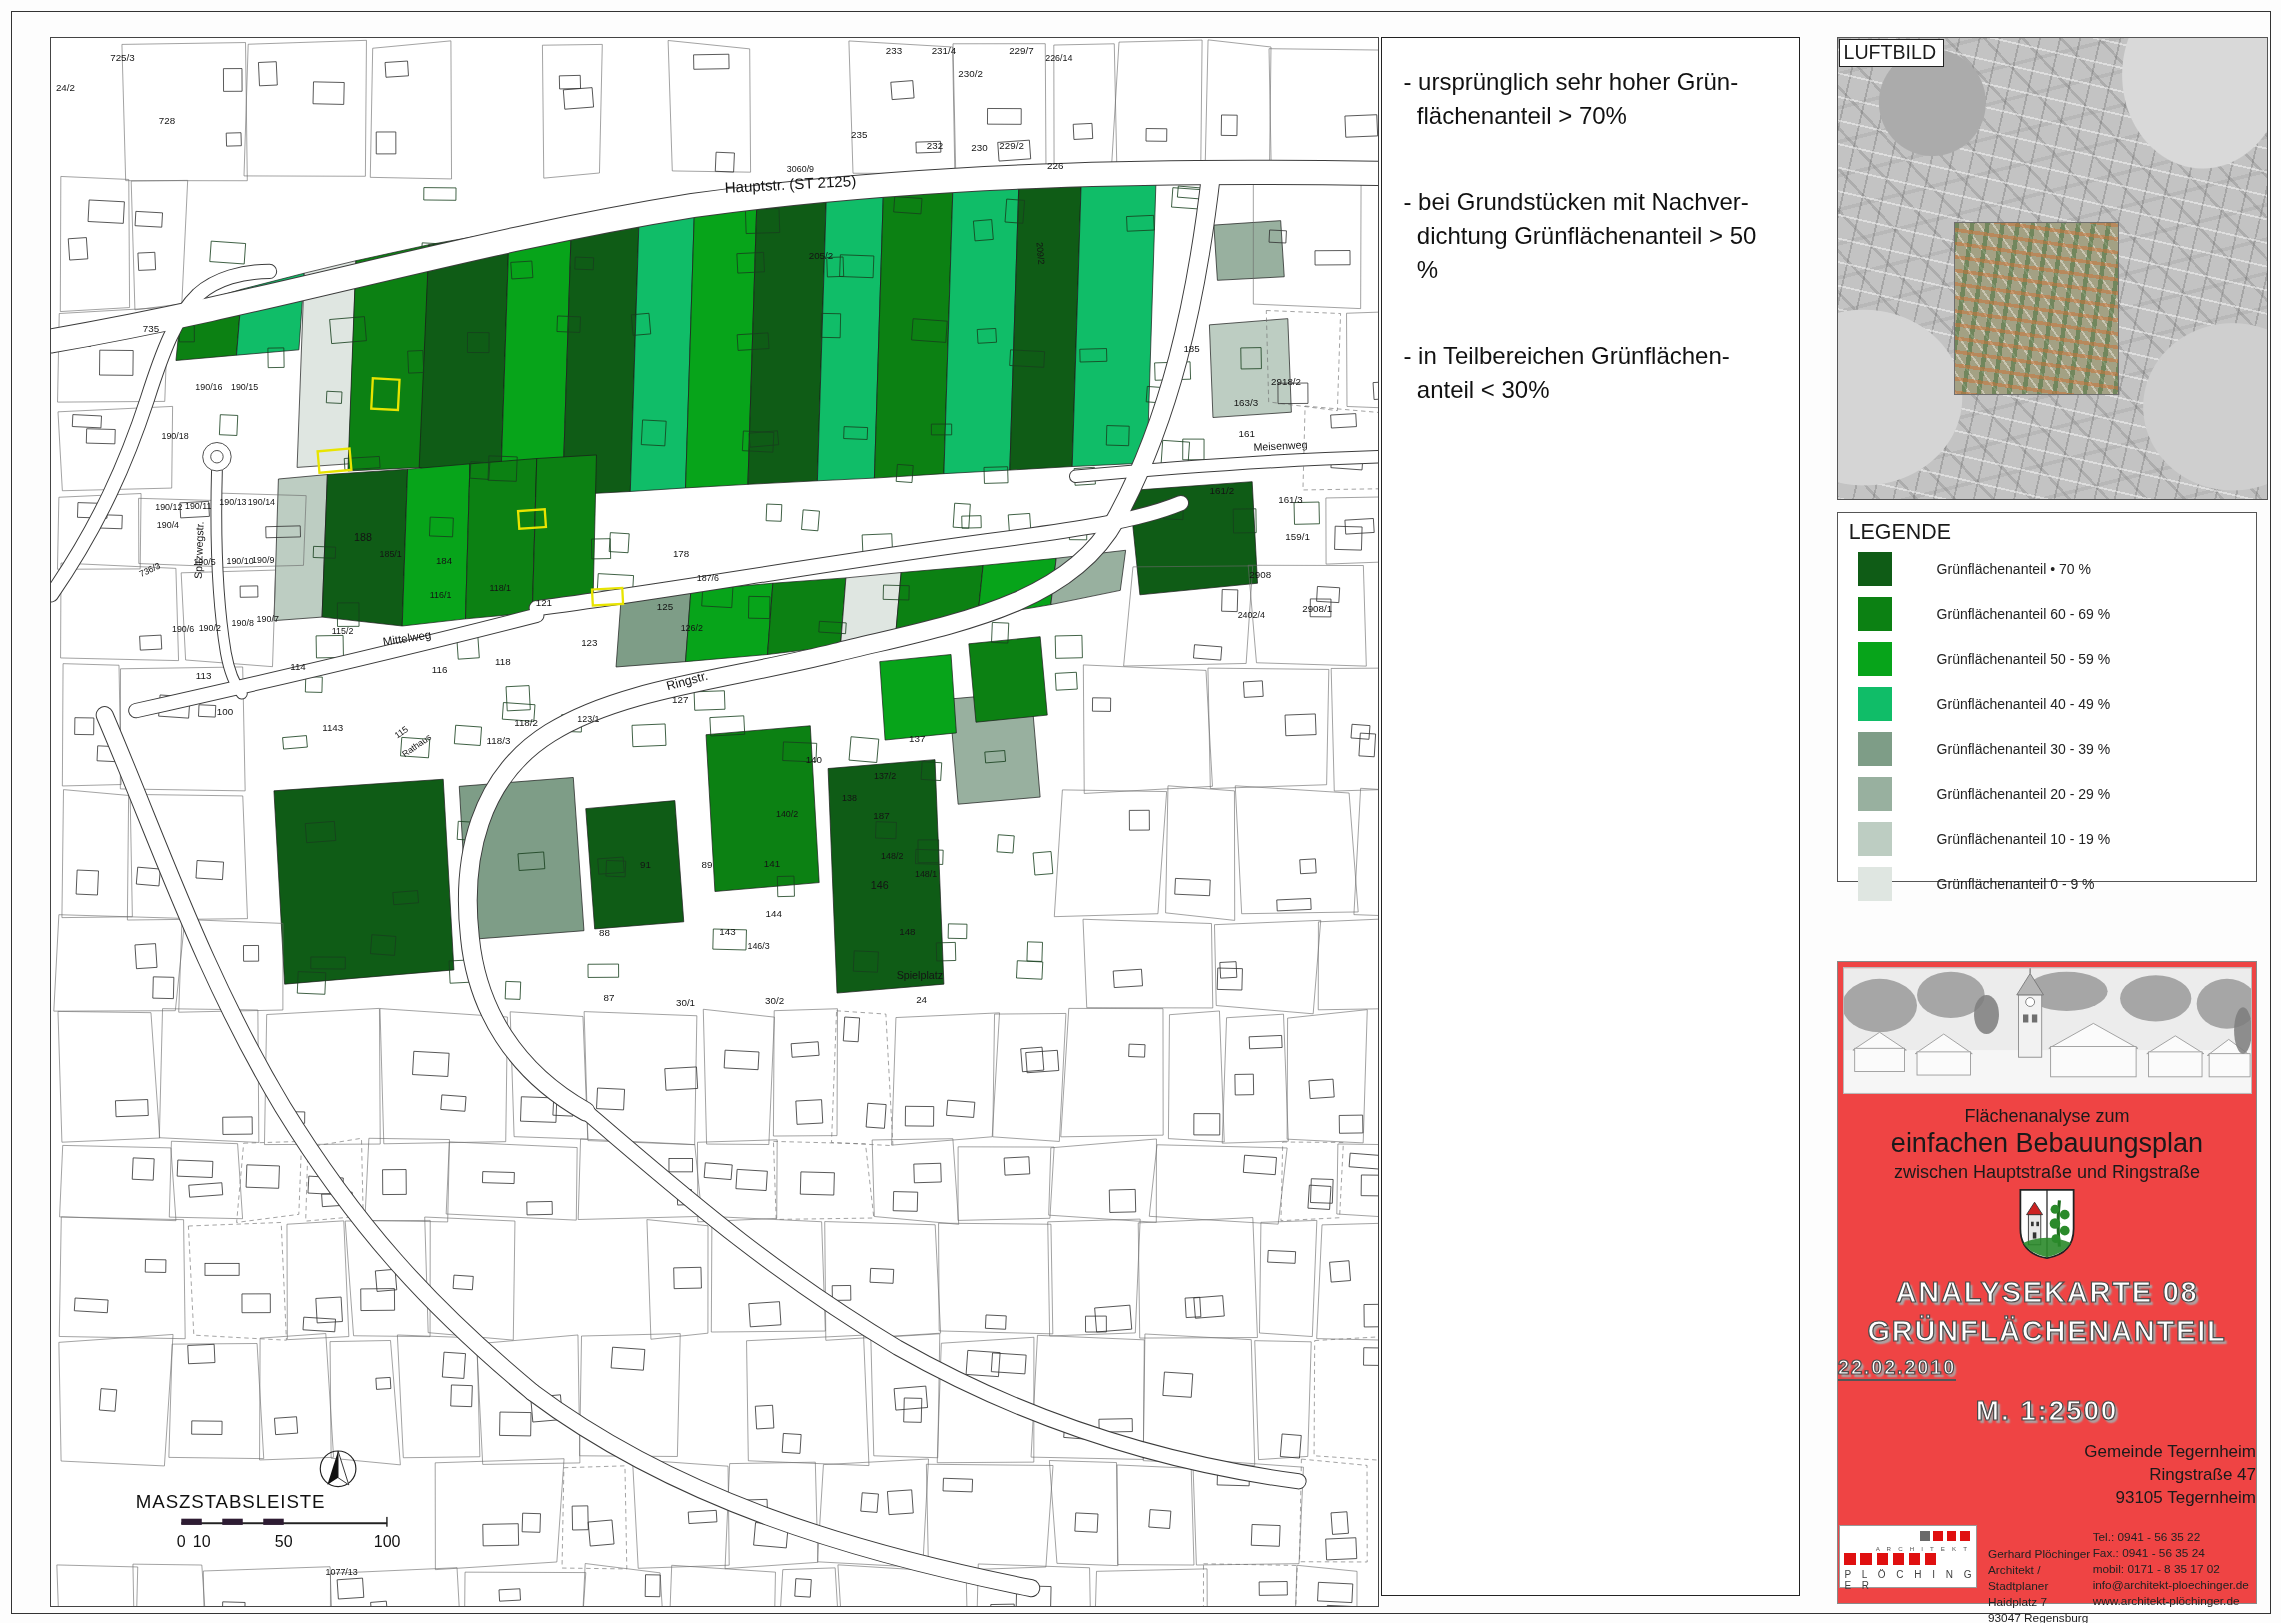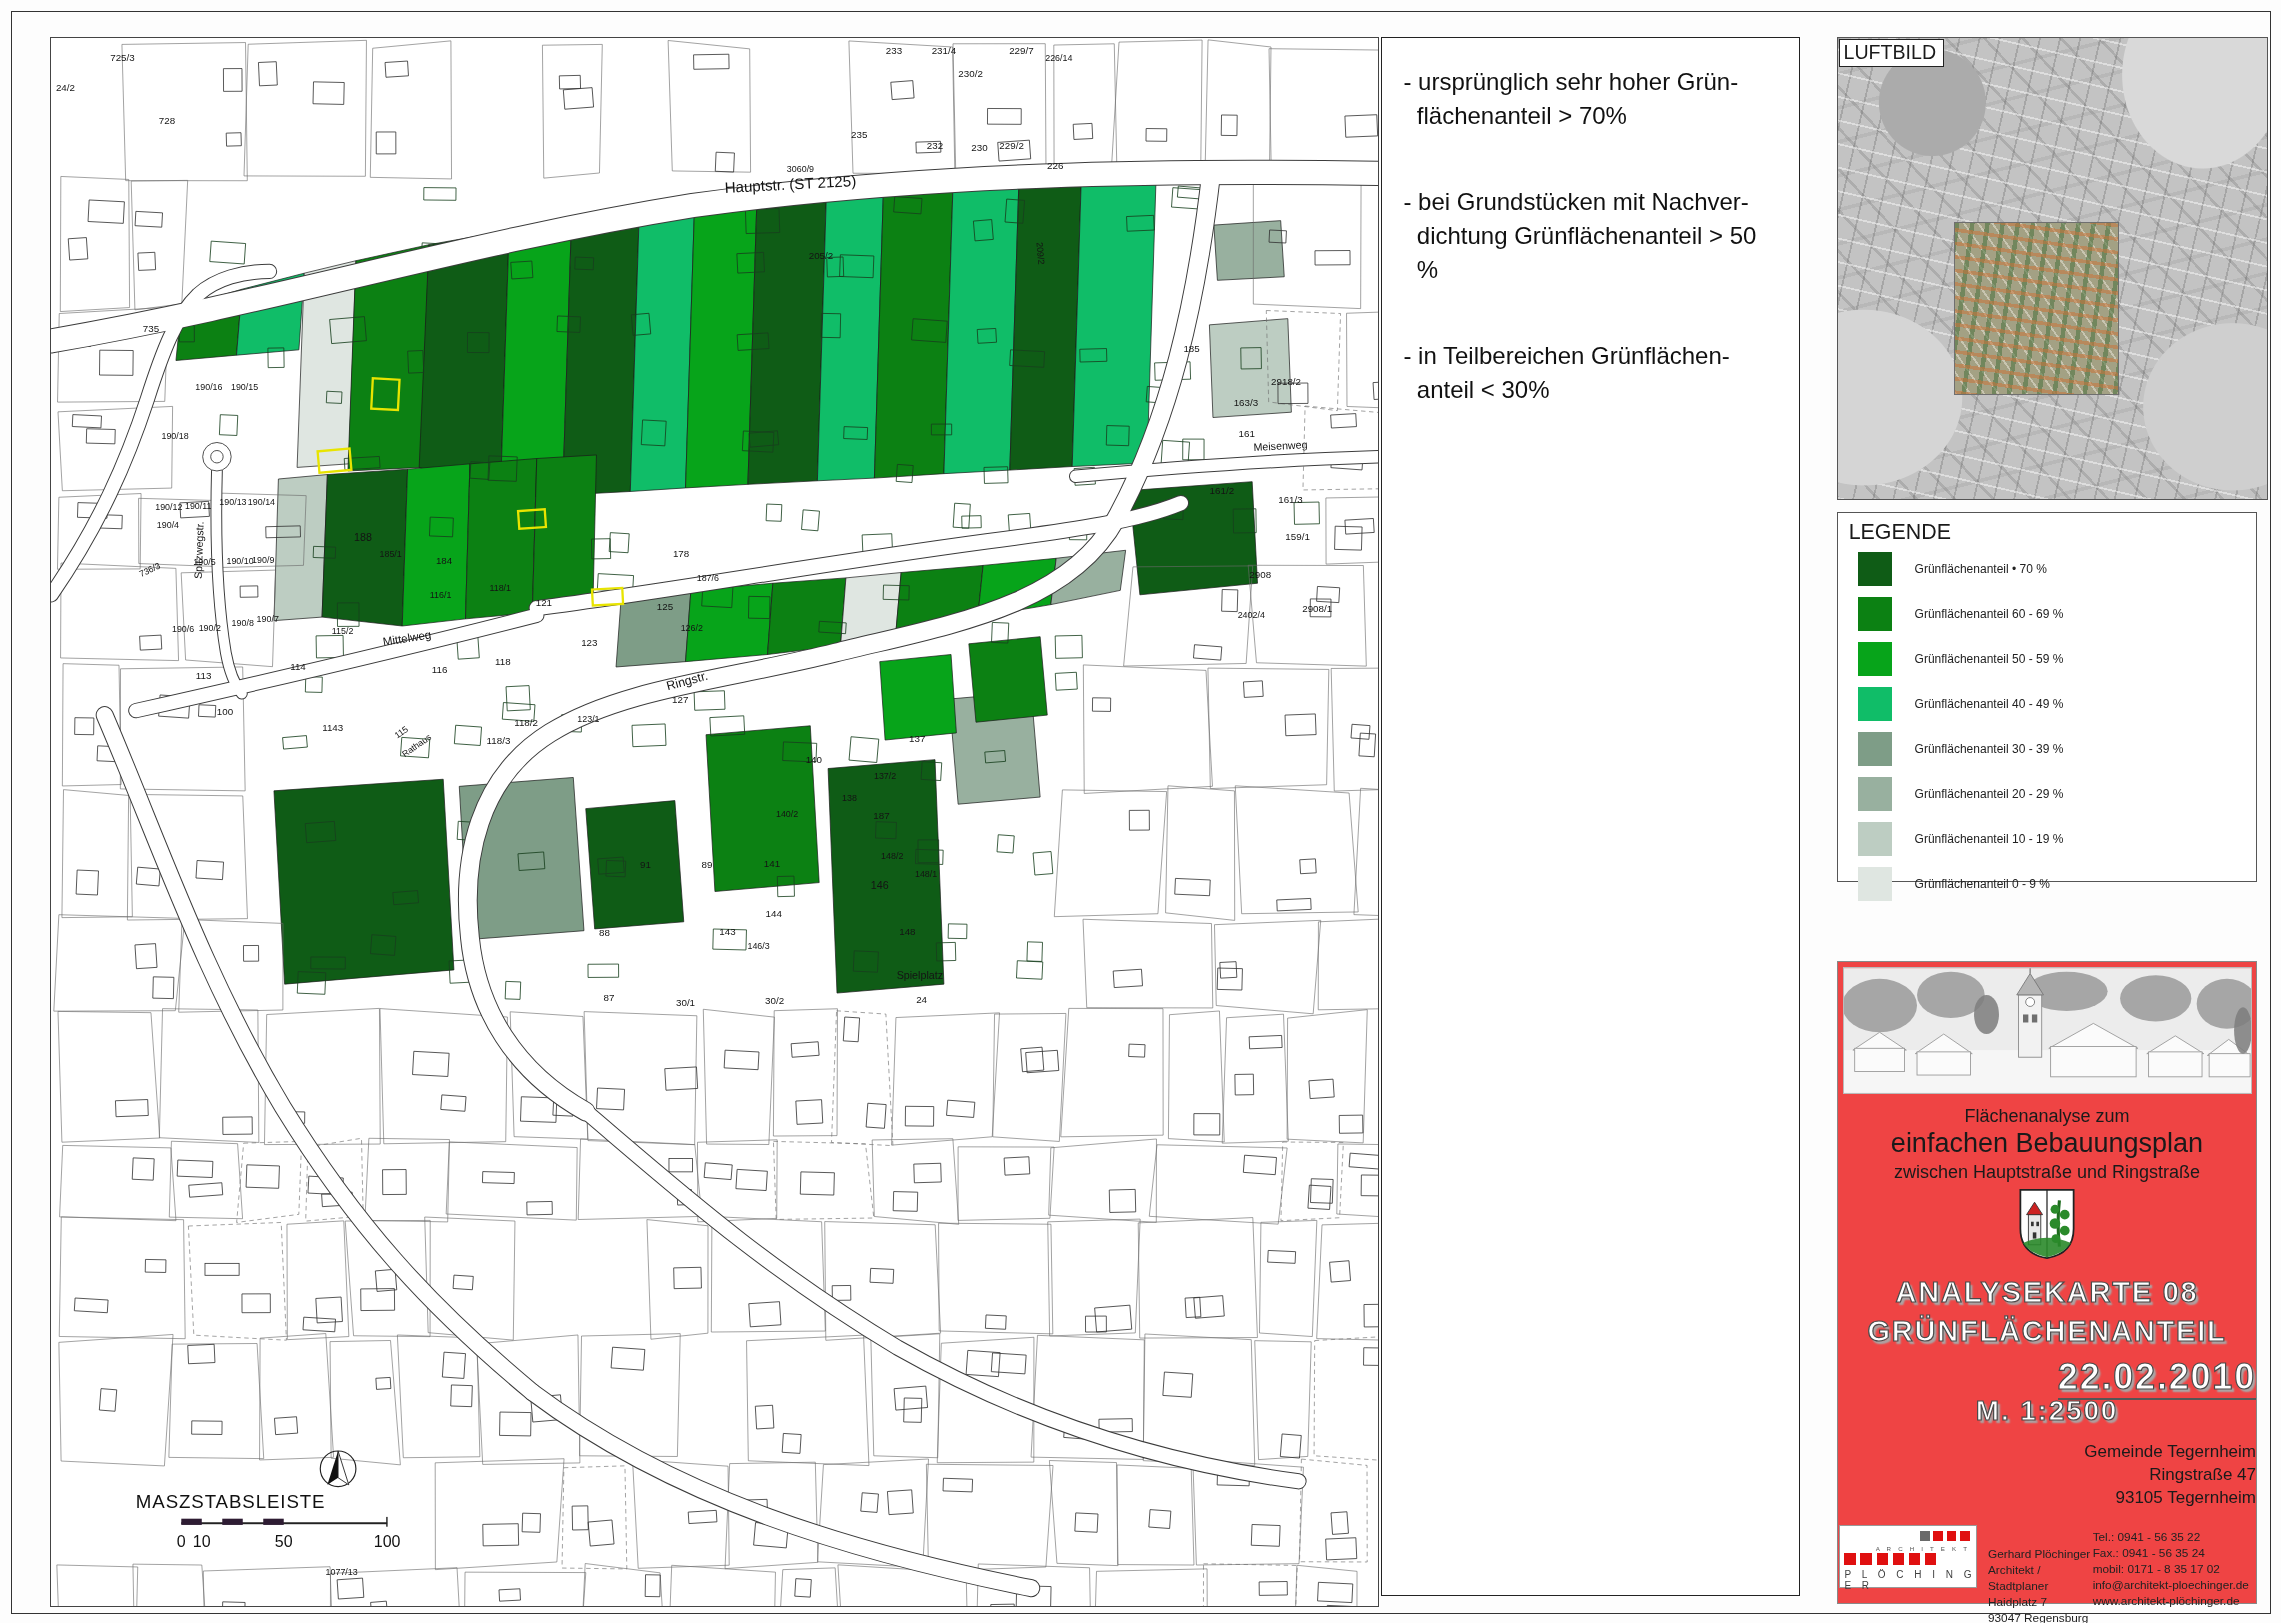--- a/index.html
+++ b/index.html
@@ -36,34 +36,34 @@
          repeating-linear-gradient(8deg, rgba(200,116,58,.55) 0 3.6px, rgba(0,0,0,0) 3.6px 13.4px),
          repeating-linear-gradient(98deg, rgba(72,112,60,.55) 0 4.5px, rgba(0,0,0,0) 4.5px 15px),
          repeating-linear-gradient(55deg, rgba(236,232,220,.5) 0 1.8px, rgba(0,0,0,0) 1.8px 11.6px);}
   .luftbild-label{position:absolute;left:0.9px;top:0.9px;background:#fff;border:0.9px solid #222;
        padding:0.9px 7.1px 2.7px 3.6px;font-size:19.6px;}
   .legend-box{position:absolute;left:1837px;top:512px;width:420px;height:370px;
        border:1.3px solid #555;background:#fff;box-sizing:border-box;}
   .legend-title{font-size:21.4px;margin:7.1px 0 1.8px 10.7px;}
   .leg-row{display:flex;align-items:center;height:45px;padding-left:19.6px;}
   .leg-sw{width:34px;height:34px;flex:0 0 34px;}
-  .leg-label{font-size:12px;color:#222;padding-left:23px;}
+  .leg-label{font-size:14px;color:#222;padding-left:9px;margin-left:36px;}
   
   .title-block{position:absolute;left:1837px;top:961px;width:420px;height:643px;
        border:1.3px solid #888;background:#ef4444;box-sizing:border-box;}
   .tb-photo{position:absolute;left:5.3px;top:5.3px;width:407px;height:125px;border:0.9px solid #bbb;}
   .tb-line1{position:absolute;left:0;top:144px;width:100%;text-align:center;font-size:18px;}
   .tb-line2{position:absolute;left:0;top:166px;width:100%;text-align:center;font-size:27px;}
   .tb-line3{position:absolute;left:0;top:200px;width:100%;text-align:center;font-size:18px;}
   .tb-arms{position:absolute;left:50%;top:226px;transform:translateX(-50%);}
   .emboss{color:#fff;font-weight:700;-webkit-text-stroke:1.2px #4a4a4a;
        text-shadow:2.7px 2.7px 1.8px #a8a8a8;letter-spacing:1.8px;}
   .tb-k1{position:absolute;left:0;top:314px;width:100%;text-align:center;font-size:29px;}
   .tb-k2{position:absolute;left:0;top:353px;width:100%;text-align:center;font-size:29px;}
-  .tb-date{position:absolute;left:0;top:394px;width:100%;text-align:right;font-size:36px;}
+  .tb-date{position:absolute;left:0;top:394px;width:100%;text-align:left;font-size:20px;}
   .tb-date span{border-bottom:2.7px solid #555;padding-bottom:0.9px;}
   .tb-scale{position:absolute;left:0;top:433px;width:100%;text-align:center;font-size:28px;}
   .tb-client{position:absolute;left:0;top:478px;width:100%;text-align:right;
        font-size:17px;line-height:23px;}
   .logo-box{position:absolute;left:0.9px;top:563px;width:136px;height:61px;border:0.9px solid #999;
        background:#fff;}
   .sq{position:absolute;width:9.8px;height:9.8px;}
   .logo-architekt{position:absolute;right:6.2px;top:18.7px;font-size:6.2px;letter-spacing:2.7px;color:#555;}
   .logo-name{position:absolute;left:4.5px;top:43px;font-size:10px;letter-spacing:4px;color:#3f3f3f;}
   .contact-left{position:absolute;left:150px;top:584px;font-size:11.8px;line-height:16px;color:#222;}

